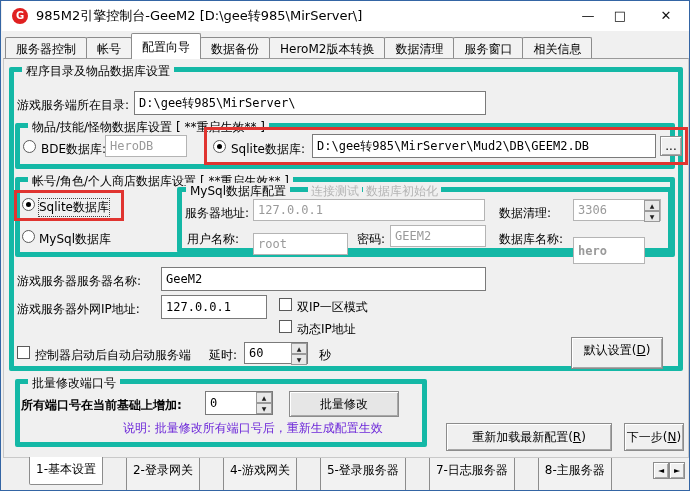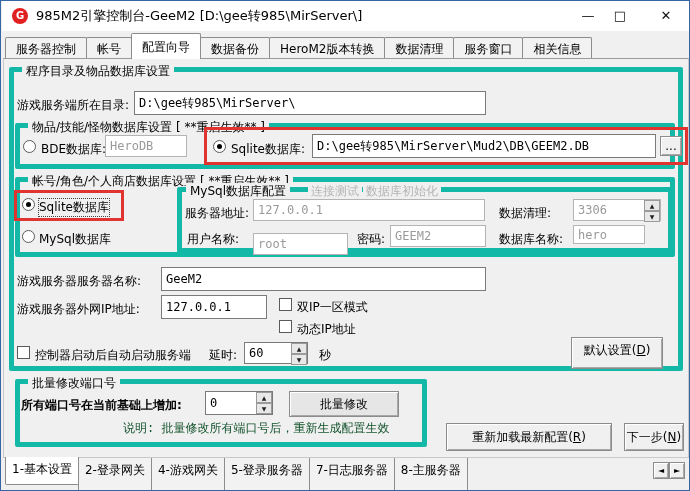--- a/index.html
+++ b/index.html
@@ -38,25 +38,25 @@
   .radio { position:absolute; width:13px; height:13px; border:1px solid #5a5a5a; border-radius:50%; background:#fff; }
   .radio.checked::after { content:""; position:absolute; left:3px; top:3px; width:5px; height:5px;
                           border-radius:50%; background:#000; }
   .checkbox { position:absolute; width:13px; height:13px; border:1px solid #5a5a5a; background:#fff; }
   .spin { position:absolute; width:16px; display:flex; flex-direction:column; }
   .spin .sb { flex:1; background:#e8e8e8; border:1px solid #9a9a9a; font-size:6px; line-height:9px;
               text-align:center; color:#222; }
   .highlight { position:absolute; border:3px solid #e03430; pointer-events:none; z-index:9; }
   .focus-dotted { outline:1px dotted #444; }
   .gray-link { color:#b4b4b4; position:absolute; top:-9px; background:#f0f0f0; padding:0 3px; white-space:nowrap; }
-  .note { color:#14532d;font-family:Liberation Mono, monospace; }
+  .note { color:#6d28d9; }
   
   .bottabs { position:absolute; left:4px; top:457px; display:flex; align-items:flex-start; }
   .btab { border:1px solid #8c8c8c; border-top:none; background:#f2f2f2; padding:4px 6px 15px 6px;
-          margin-right:-1px; white-space:nowrap; border-radius:0 0 2px 2px; }
+          margin-right:-1px; white-space:nowrap; border-radius:0 0 2px 2px;margin-left:24px; }
   .btab.active { background:#fff; padding-bottom:6px; position:relative; z-index:3; margin-top:-1px; }
   .tab-arrows { position:absolute; left:652px; top:461px; display:flex; }
   .tab-arrows .arr { width:16px; height:17px; background:#f0f0f0; border:1px solid #8c8c8c;
                      box-shadow:inset 1px 1px 0 #fff, inset -1px -1px 0 #a8a8a8;
                      font-size:8px; line-height:15px; text-align:center; }
 </style>
 </head>
 <body>
 
 <div class="window">
@@ -127,21 +127,21 @@
   <div class="spin" style="left:643px;top:199px;height:20px;">
       <div class="sb">▲</div>
       <div class="sb">▼</div>
     </div>
 
   <span class="lbl" style="left:186px;top:230px;">用户名称:</span>
   <input class="box dim" style="left: 252px; top: 224px; width: 95px; height: 22px; margin-top: 8px;" value="root">
   <span class="lbl" style="left:356px;top:230px;">密码:</span>
   <input class="box dim" style="left: 389px; top: 224px; width: 96px; height: 22px;" value="GEEM2">
   <span class="lbl" style="left:498px;top:230px;">数据库名称:</span>
-  <input class="box dim" style="left: 572px; top: 224px; width: 72px; height: 19px;" value="hero">
+  <input class="box dim" style="left: 572px; top: 236px; width: 72px; height: 27px; font-weight: bold;" value="hero">
 
   <span class="lbl" style="left:16px;top:272px;">游戏服务器服务器名称:</span>
   <input class="box" style="left: 160px; top: 266px; width: 325px; height: 24px;" value="GeeM2">
 
   <span class="lbl" style="left:16px;top:300px;">游戏服务器外网IP地址:</span>
   <input class="box" style="left: 160px; top: 294px; width: 106px; height: 24px;" value="127.0.0.1">
   <span class="checkbox" style="left:278px;top:297px;"></span>
   <span class="lbl" style="left:296px;top:298px;text-align:right;">双IP一区模式</span>
 
   <span class="checkbox" style="left:278px;top:319px;"></span>

